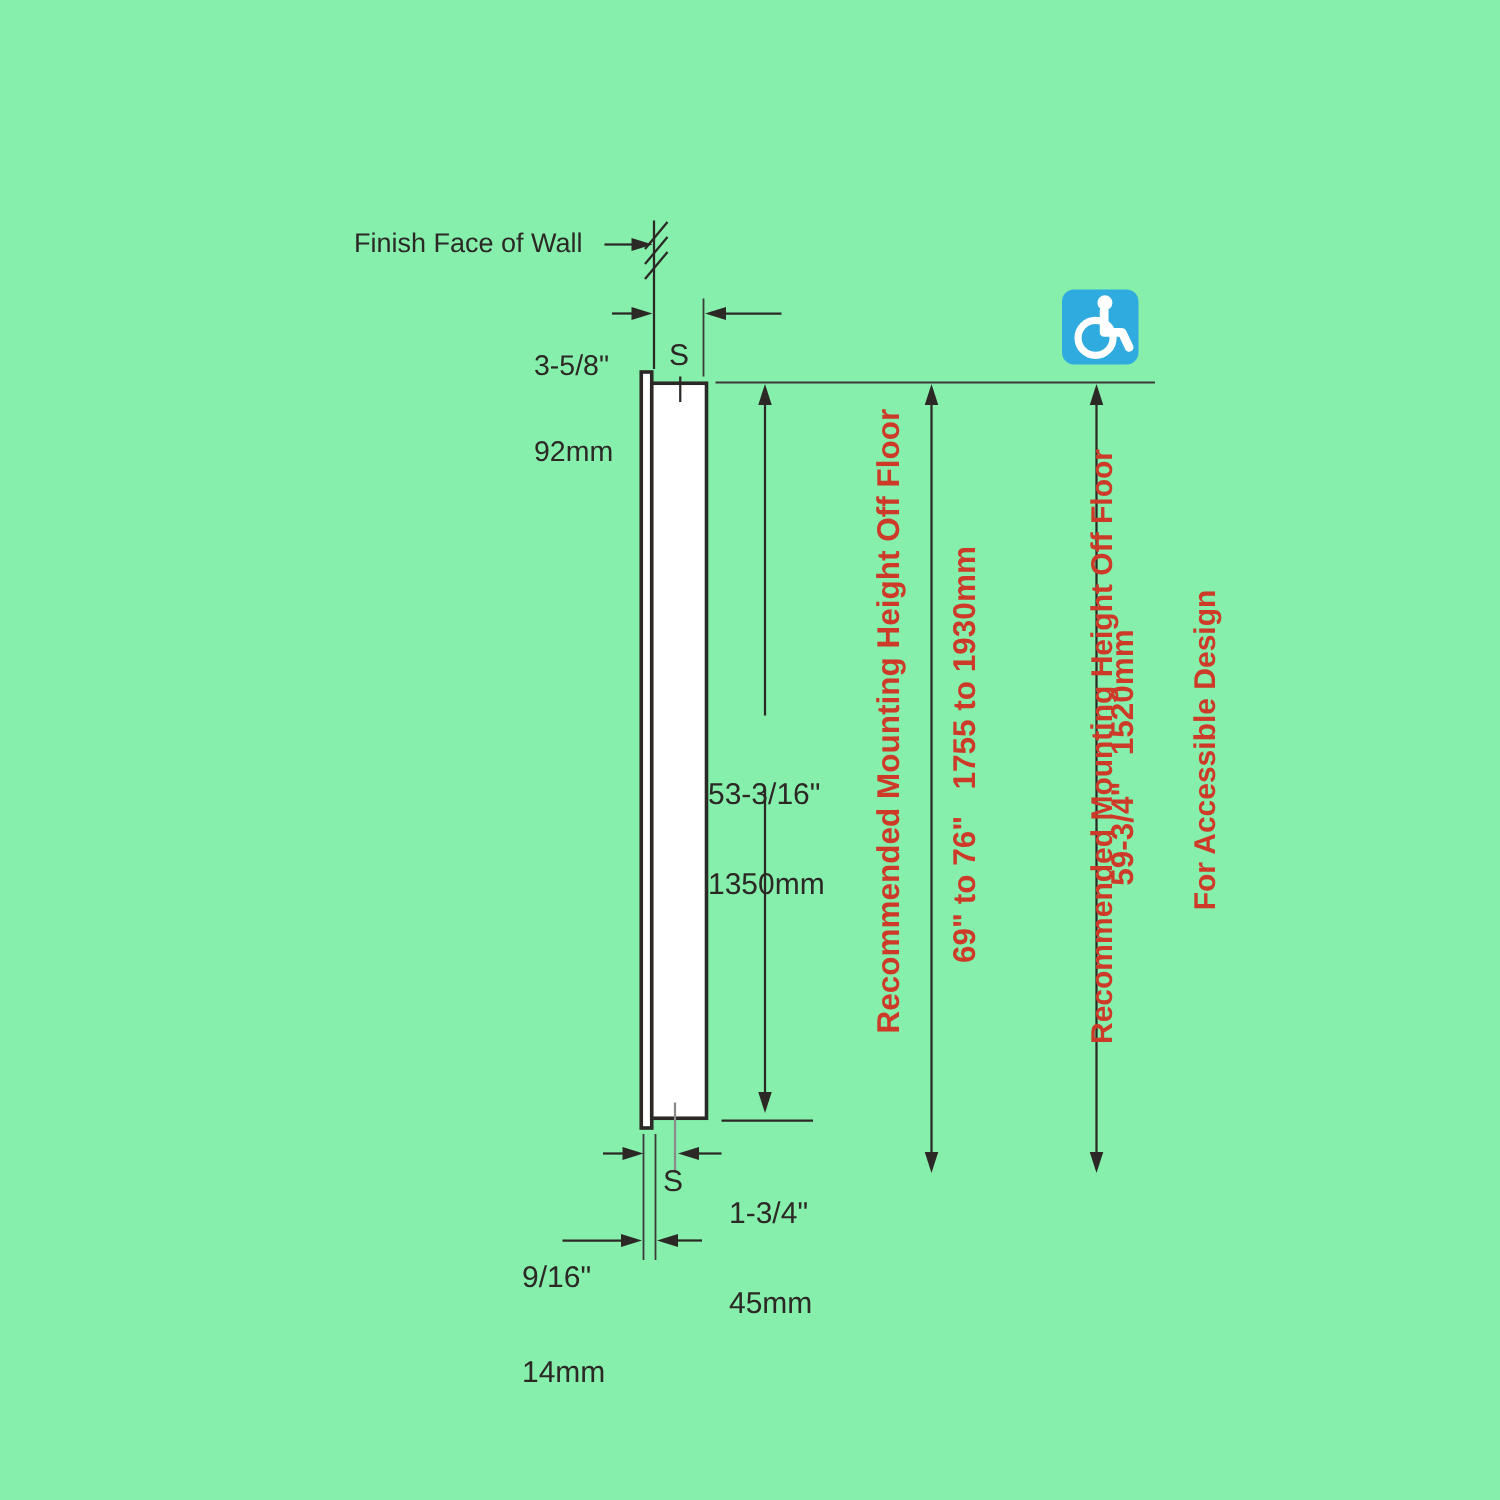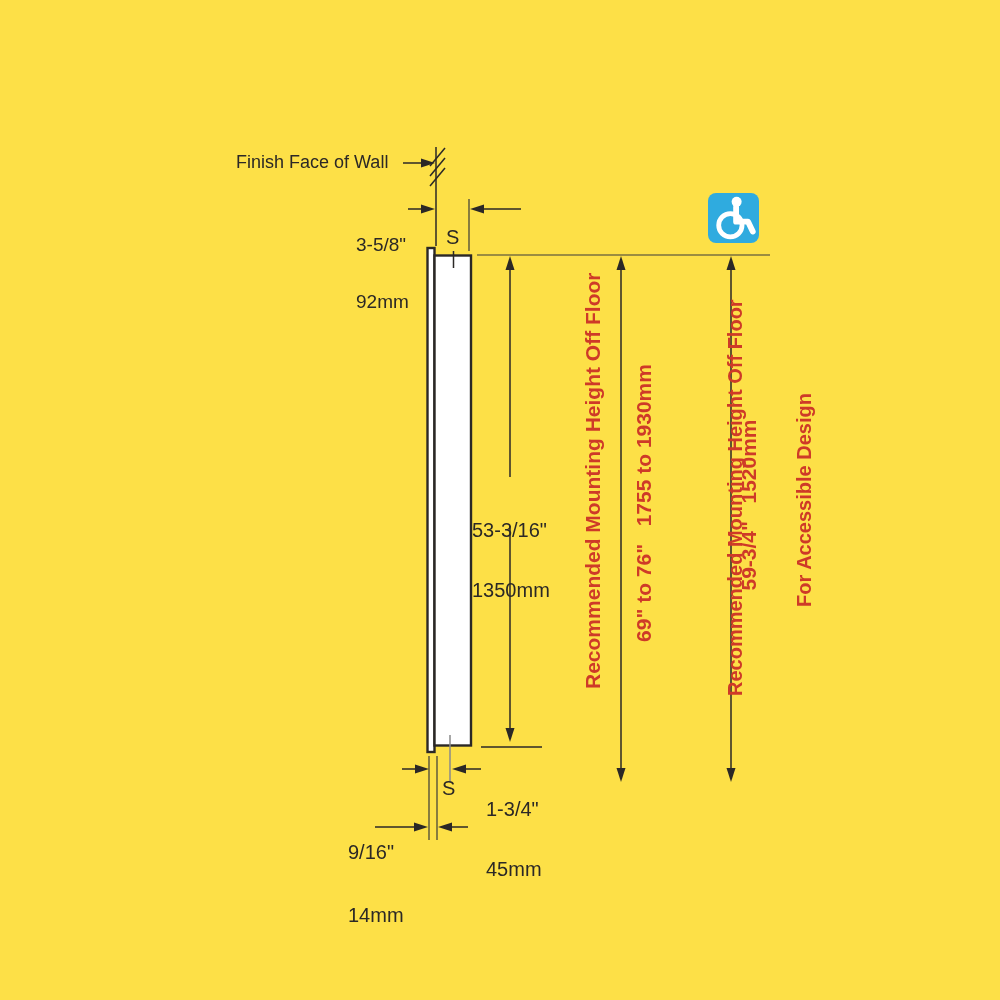--- a/index.html
+++ b/index.html
@@ -1,17 +1,17 @@
 <!DOCTYPE html>
 <html><head>
 <meta charset="utf-8">
 <style>
   html,body{margin:0;padding:0;background:#ffffff;}
   #canvas{
-    position:relative;width:1000px;height:1000px;background:#fde047;overflow:hidden;
+    position:relative;width:1000px;height:1000px;background:#86efac;overflow:hidden;
     font-family:"Liberation Sans","DejaVu Sans",sans-serif;color:#2b2826;
   }
   #linework{position:absolute;left:0;top:0;width:1000px;height:1000px;}
   .ln{stroke:#2b2826;stroke-width:1.5;fill:none;}
   .thin{stroke:#3a3a3a;stroke-width:1.2;fill:none;}
   .ah{fill:#2b2826;stroke:none;}
   .shape{fill:#ffffff;stroke:#2b2826;stroke-width:2.4;}
   .gray{stroke:#8a8a8a;stroke-width:1.5;fill:none;}
   .txt{position:absolute;color:#2b2826;}
   .dim{font-size:20px;line-height:20px;letter-spacing:0px;white-space:pre;}

